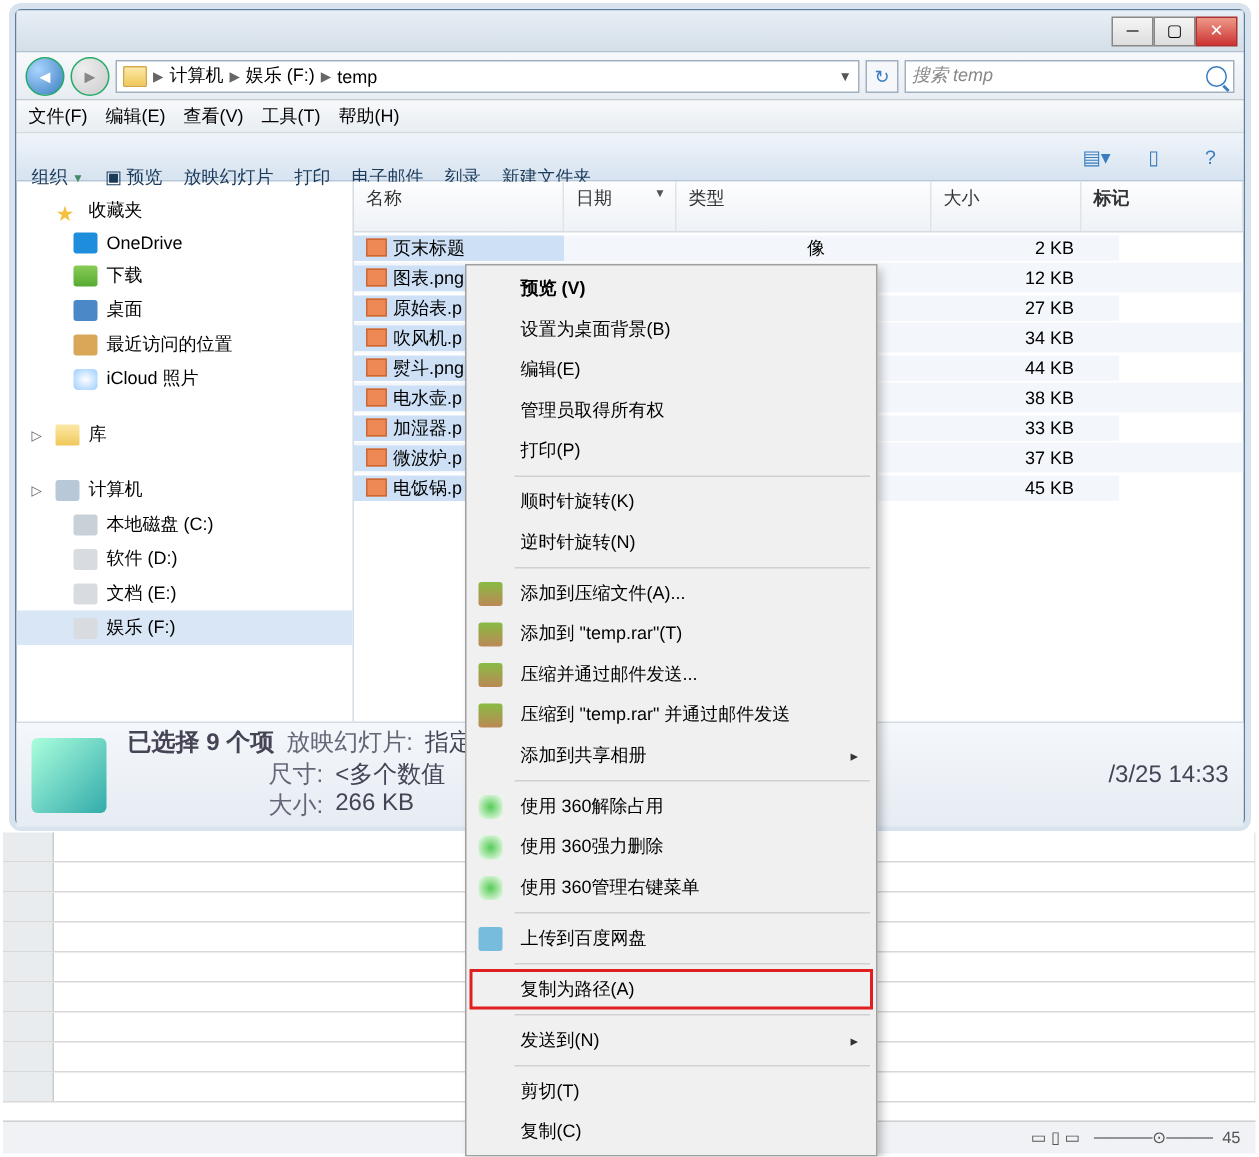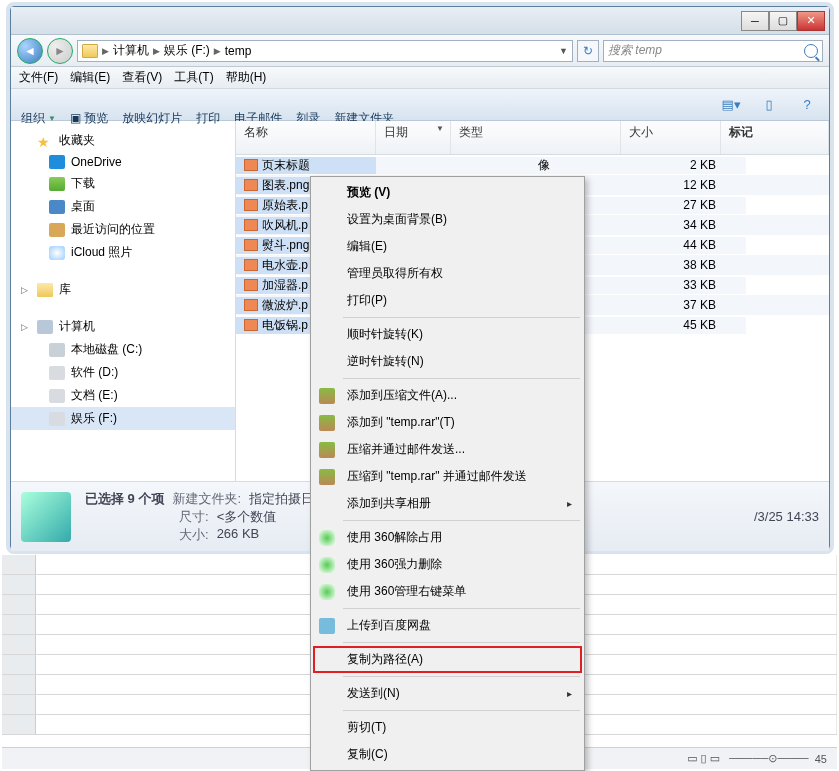--- a/index.html
+++ b/index.html
@@ -64,21 +64,21 @@
 .col-tag { flex: 1; font-weight: bold; }
 
 .filelist { flex: 1; overflow: auto; font-size: 12px; }
 .file-row { display: flex; align-items: center; height: 20px; }
 .file-row .cell { padding: 0 8px; overflow: hidden; white-space: nowrap; }
 .file-row .c-name { width: 140px; display: flex; align-items: center; gap: 4px; }
 .file-row .c-size { width: 370px; text-align: right; padding-right: 30px; }
 .file-row.sel .c-name, .file-row.sel .c-date { background: #cde0f5; text-align: center; }
 .file-ico { width: 14px; height: 12px; background: #e85; border: 1px solid #c63; flex-shrink: 0; }
 
-.details-pane { height: 70px; border-top: 1px solid #d4dce4; background: linear-gradient(to bottom,#f4f7fb,#e6ecf3); display: flex; align-items: center; padding: 6px 10px; gap: 14px; font-size: 13px; color: #445; }
+.details-pane { height: 70px; border-top: 1px solid #d4dce4; background: linear-gradient(to bottom,#f4f7fb,#e6ecf3); display: flex; align-items: center; padding: 6px 10px; gap: 14px; font-size: 16px; color: #445; }
 .details-thumb { width: 50px; height: 50px; background: linear-gradient(135deg,#afd,#3aa); border-radius: 4px; }
 .details-text .line { display: flex; gap: 8px; }
 .details-label { color: #667; }
 
 .context-menu { position: absolute; left: 310px; top: 150px; width: 275px; background: #f0f0f0; border: 1px solid #a0a0a0; box-shadow: 3px 3px 6px rgba(0,0,0,0.25); font-size: 12px; padding: 2px; z-index: 100; margin-top: 26px; }
 .cm-item { padding: 5px 10px 5px 34px; position: relative; cursor: pointer; display: flex; align-items: center; }
 .cm-item.has-sub::after { content: '▸'; position: absolute; right: 10px; font-size: 10px; color: #333; }
 .cm-sep { height: 1px; background: #d0d0d0; margin: 3px 2px 3px 30px; }
 .cm-gutter { position: absolute; left: 2px; top: 2px; bottom: 2px; width: 28px; background: #f0f0f0; }
 .cm-highlight { border: 2px solid #e02020; padding: 3px 8px 3px 32px; margin: 2px 0; }
@@ -340,21 +340,21 @@
           </div>
         </div>
     </div>
   </div>
 
   <div class="details-pane">
     <div class="details-thumb"></div>
     <div class="details-text">
       <div class="line">
           <b>已选择 9 个项</b>
-        <span class="details-label">新建文件夹:</span>
+        <span class="details-label">放映幻灯片:</span>
         <span>指定拍摄日</span>
         </div>
       <div class="line">
           <span style="width:86px"></span>
           <span class="details-label">尺寸:</span>
           <span>&lt;多个数值</span>
         </div>
       <div class="line">
           <span style="width:86px"></span>
           <span class="details-label">大小:</span>

